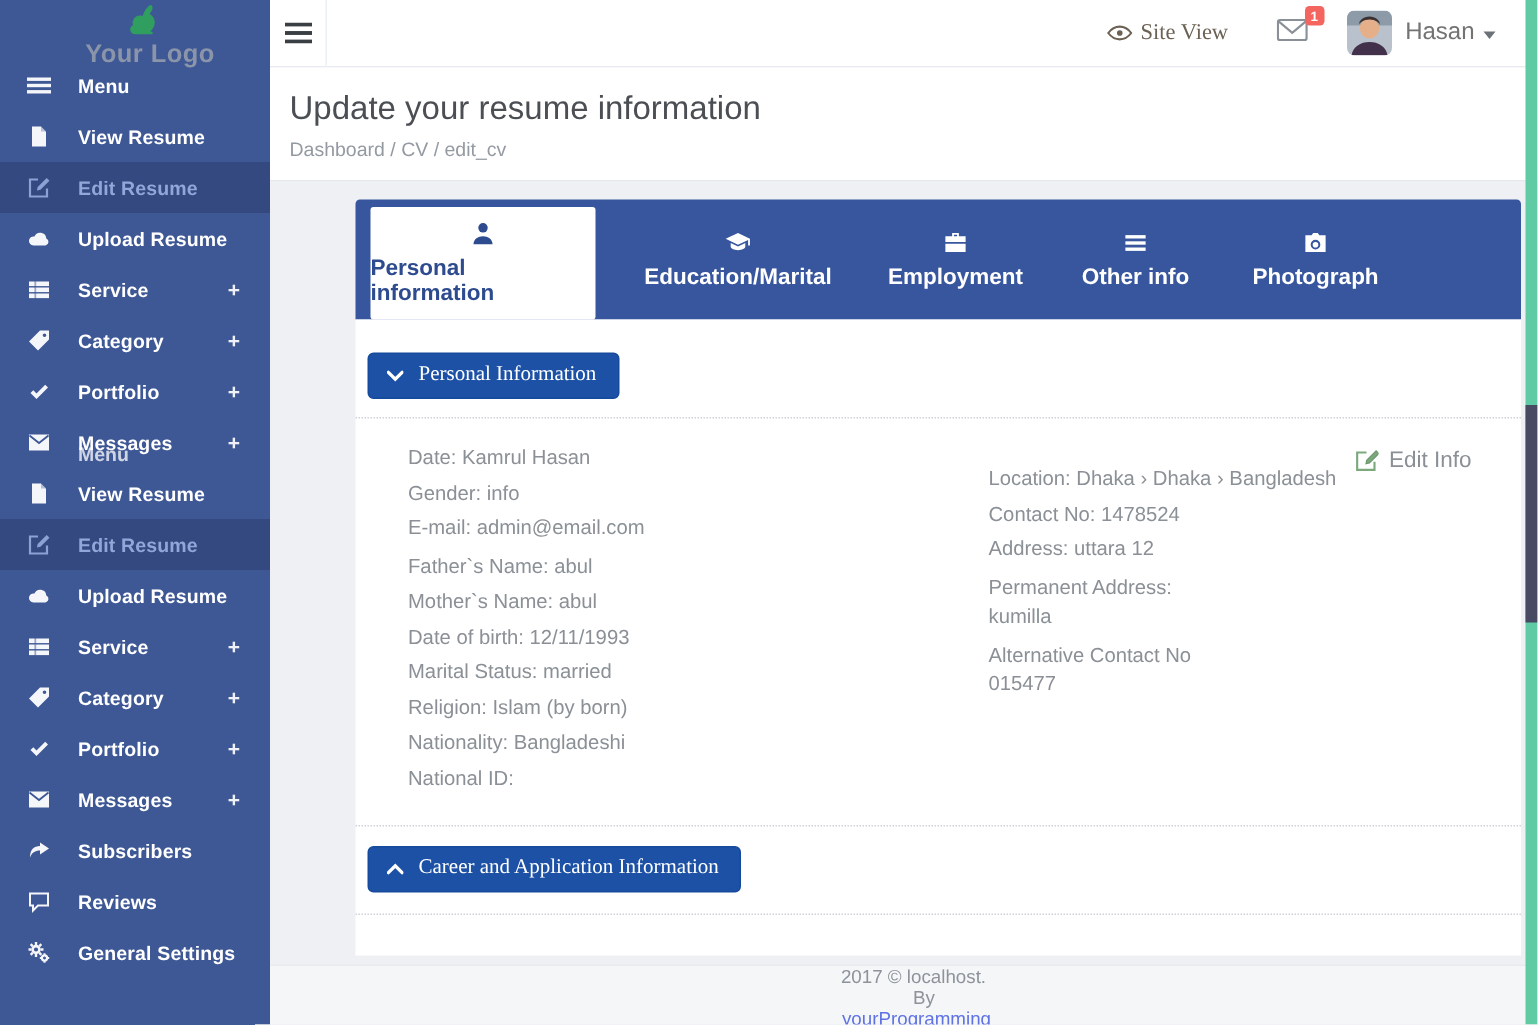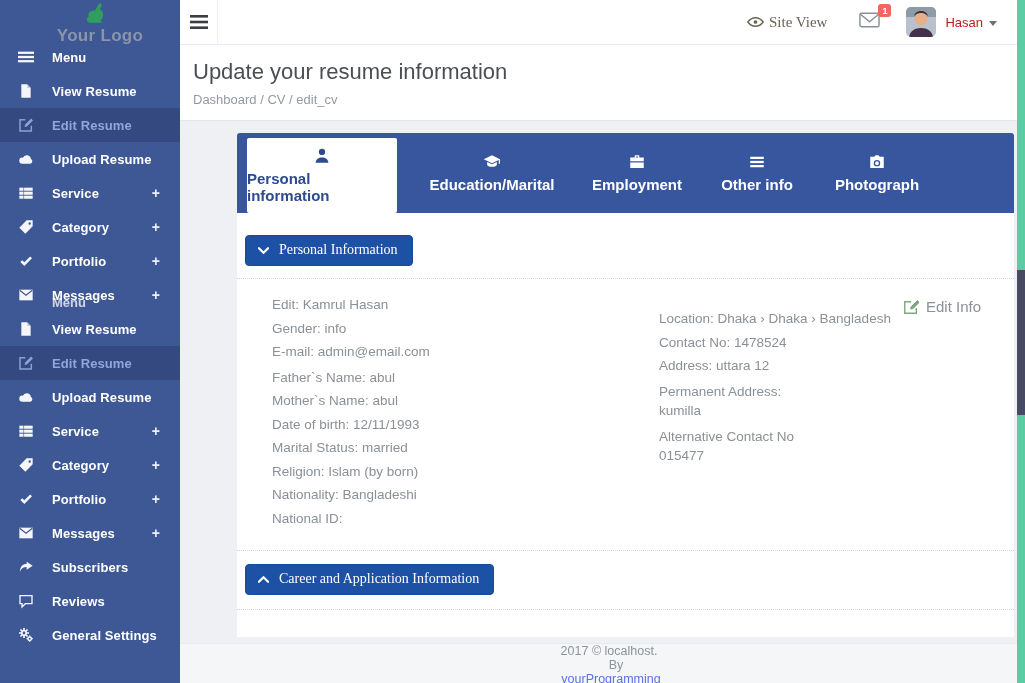--- a/index.html
+++ b/index.html
@@ -34,21 +34,21 @@
   .topbar-right { margin-left:auto; display:flex; align-items:center; padding-right:28px; }
   .site-view { display:flex; align-items:center; cursor:pointer; color:#6b6254;
     font-family:"Liberation Serif", serif; font-size:15px; }
   .site-view svg { width:17px; height:12px; margin-right:5px; color:#6b6254; }
   .mail-wrap { position:relative; margin-left:32px; cursor:pointer; }
   .mail-wrap svg { width:21px; height:16px; color:#8a9097; }
   .mail-badge { position:absolute; top:-8px; right:-11px; background:#f4655f; color:#fff;
     font-size:9px; font-weight:700; border-radius:3px; padding:2px 4px 1px; line-height:10px; }
   .avatar { width:30px; height:30px; border-radius:5px; overflow:hidden; margin-left:26px; cursor:pointer; }
   .user-menu { display:flex; align-items:center; margin-left:9px; cursor:pointer; }
-  .user-name { font-size:13px; color:#b91c1c; }
+  .user-name { font-size:16px; color:#737373; }
   .caret { width:0; height:0; border-left:4px solid transparent; border-right:4px solid transparent;
     border-top:5px solid #6d7278; margin-left:6px; margin-top:2px; }
 
   .page-head { background:#fff; border-bottom:1px solid #e4e7ec; padding:14px 0 13px 13px; }
   .page-title { font-size:22px; color:#4b4f54; font-weight:400; }
   .breadcrumb { font-size:13px; color:#949aa2; margin-top:7px; }
 
   .content { flex:1; padding:12px 11px 0 12px; }
   .card { background:transparent;padding-left:45px; }
 
@@ -344,21 +344,21 @@
                 <path d="M1 1.5l5 5 5-5"></path>
               </svg>
             <span>Personal Information</span>
           </button>
 
           <div class="dotted-sep"></div>
 
           <div class="info-area">
             <div class="info-left">
                 <div class="info-group">
-                  <p class="info-line">Edit: Kamrul Hasan</p>
+                  <p class="info-line">Date: Kamrul Hasan</p>
                   <p class="info-line">Gender: info</p>
                   <p class="info-line">E-mail: admin@email.com</p>
                 </div>
                 <div class="info-group">
                   <p class="info-line">Father`s Name: abul</p>
                   <p class="info-line">Mother`s Name: abul</p>
                   <p class="info-line">Date of birth: 12/11/1993</p>
                   <p class="info-line">Marital Status: married</p>
                   <p class="info-line">Religion: Islam (by born)</p>
                   <p class="info-line">Nationality: Bangladeshi</p>

